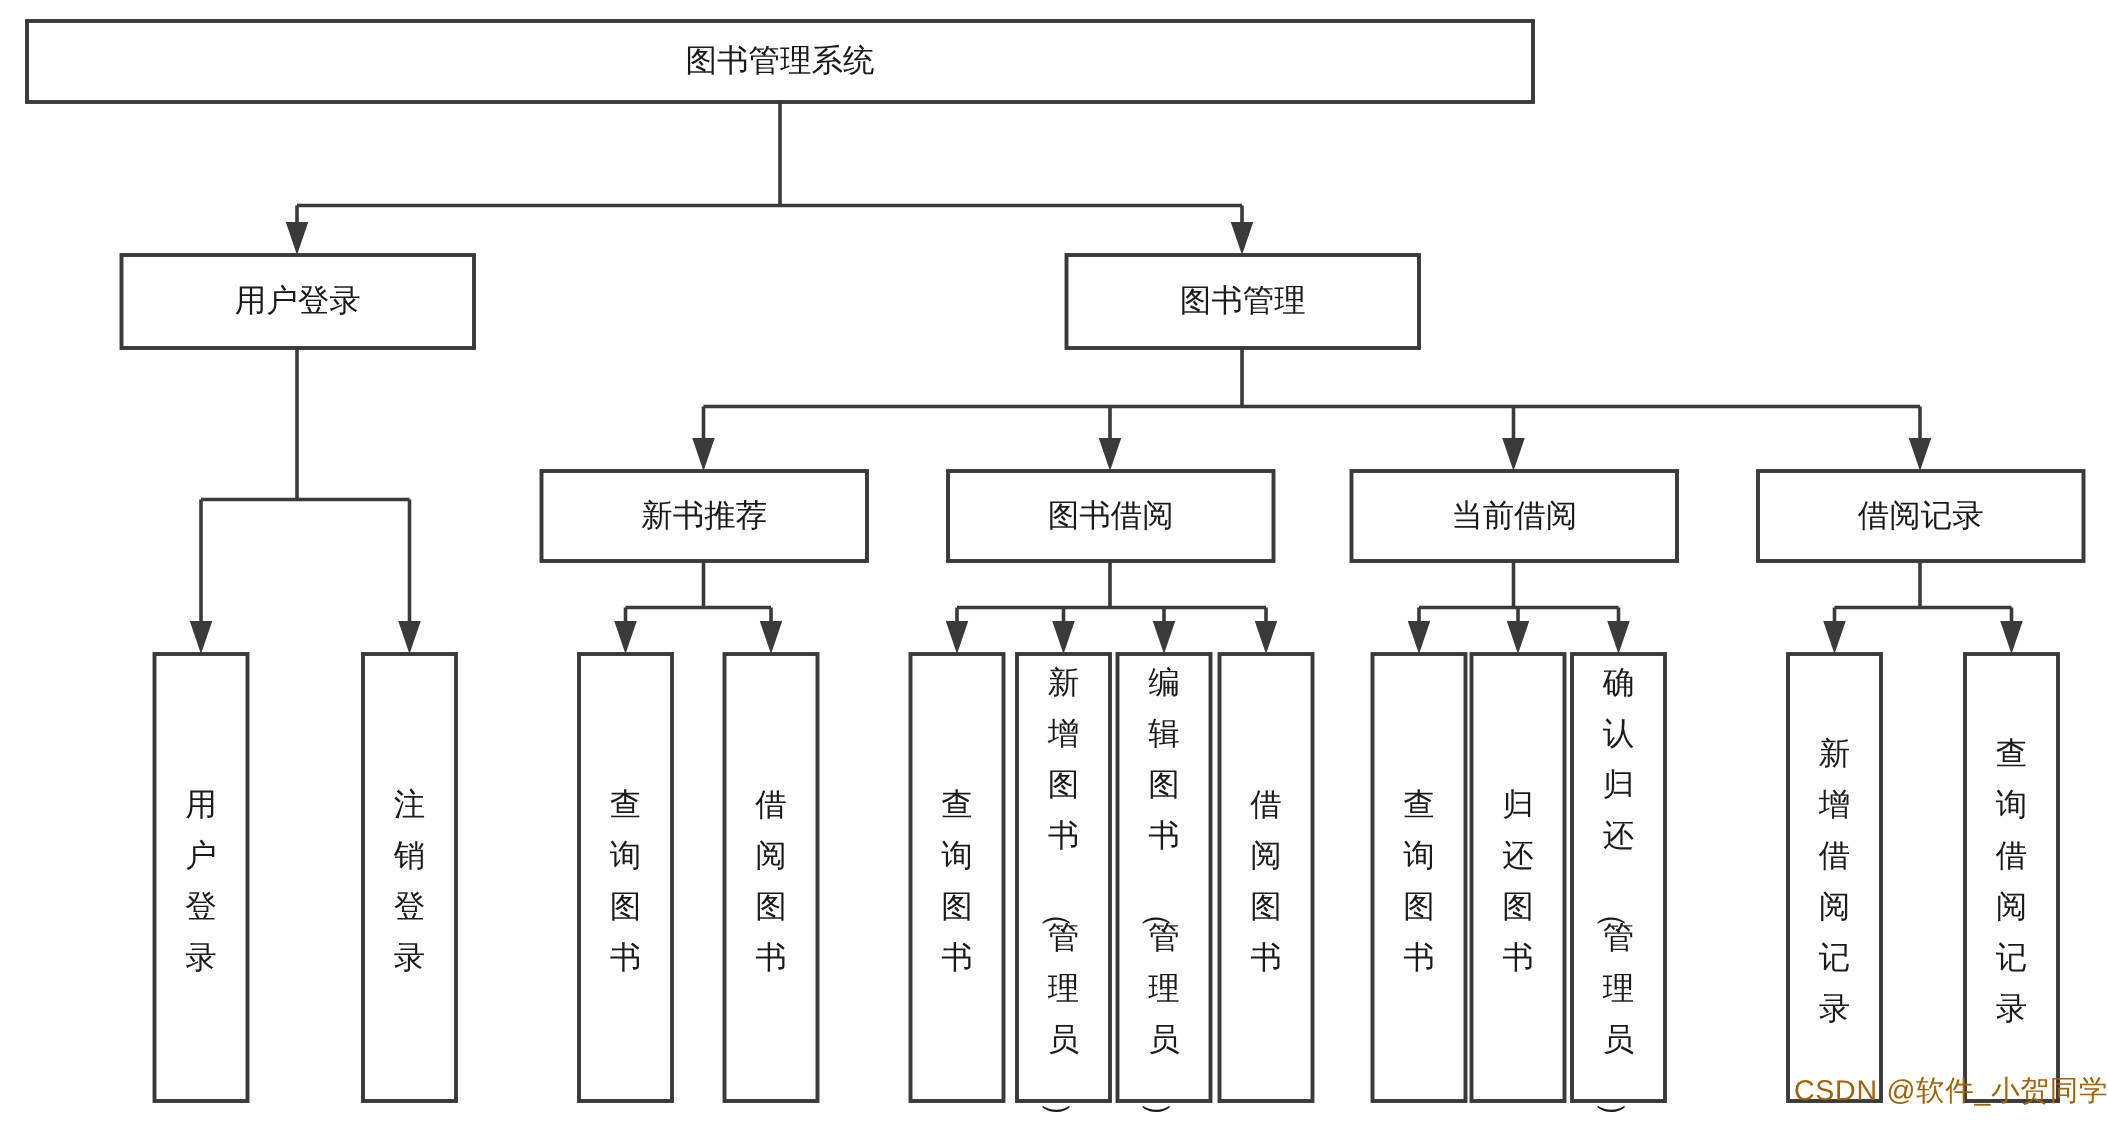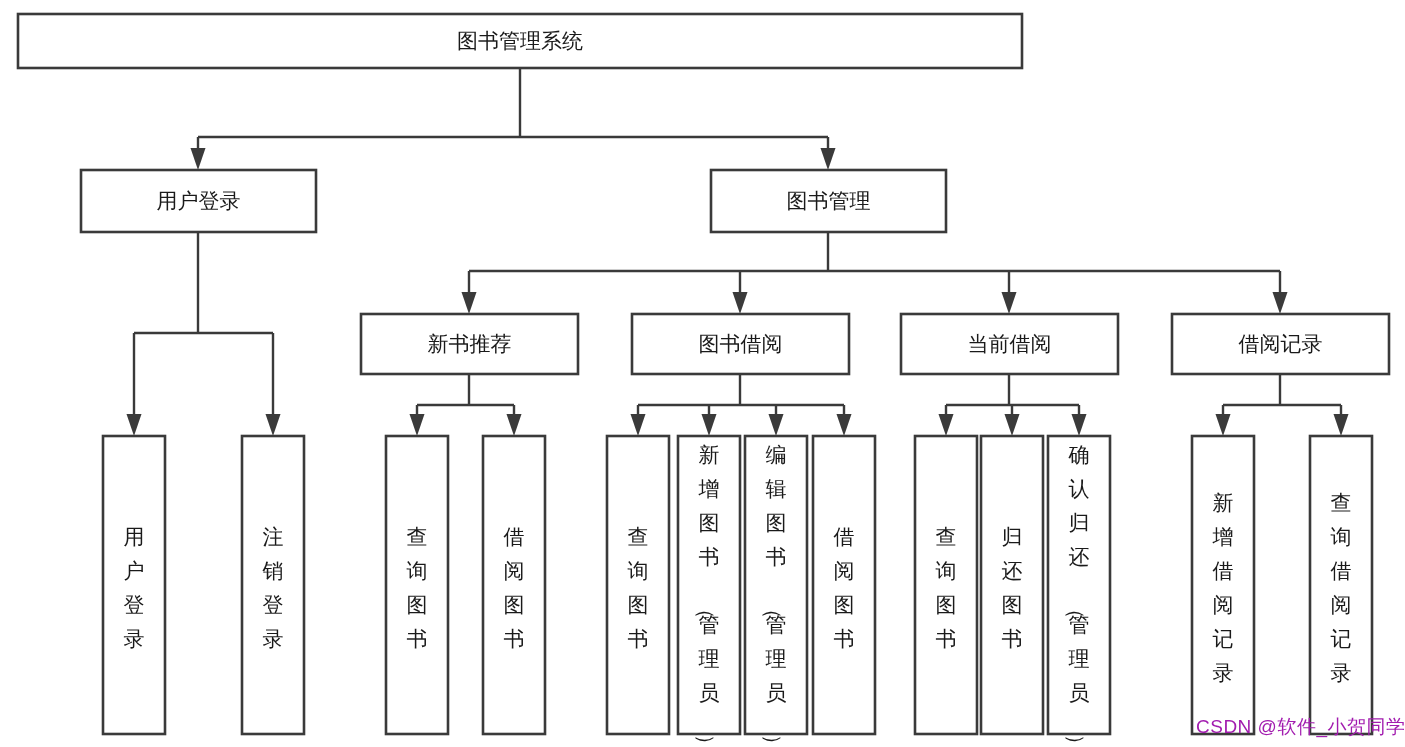--- a/index.html
+++ b/index.html
@@ -213,14 +213,14 @@
         <g>
           <rect class="node-box" x="1192" y="436" width="62" height="298"></rect>
           <text class="node-label-vertical" x="1223" y="509.52"><tspan x="1223">新</tspan><tspan x="1223" dy="34">增</tspan><tspan x="1223" dy="34">借</tspan><tspan x="1223" dy="34">阅</tspan><tspan x="1223" dy="34">记</tspan><tspan x="1223" dy="34">录</tspan></text>
         </g>
         <g>
           <rect class="node-box" x="1310" y="436" width="62" height="298"></rect>
           <text class="node-label-vertical" x="1341" y="509.52"><tspan x="1341">查</tspan><tspan x="1341" dy="34">询</tspan><tspan x="1341" dy="34">借</tspan><tspan x="1341" dy="34">阅</tspan><tspan x="1341" dy="34">记</tspan><tspan x="1341" dy="34">录</tspan></text>
         </g>
       </g>
   </svg>
-  <div class="watermark-text" style="left: 1196px; top: 714px; color: #a21caf;">CSDN @软件_小贺同学</div>
+  <div class="watermark-text" style="left: 1196px; top: 714px; color: #a16207;">CSDN @软件_小贺同学</div>
 </div>
 
 </body></html>

